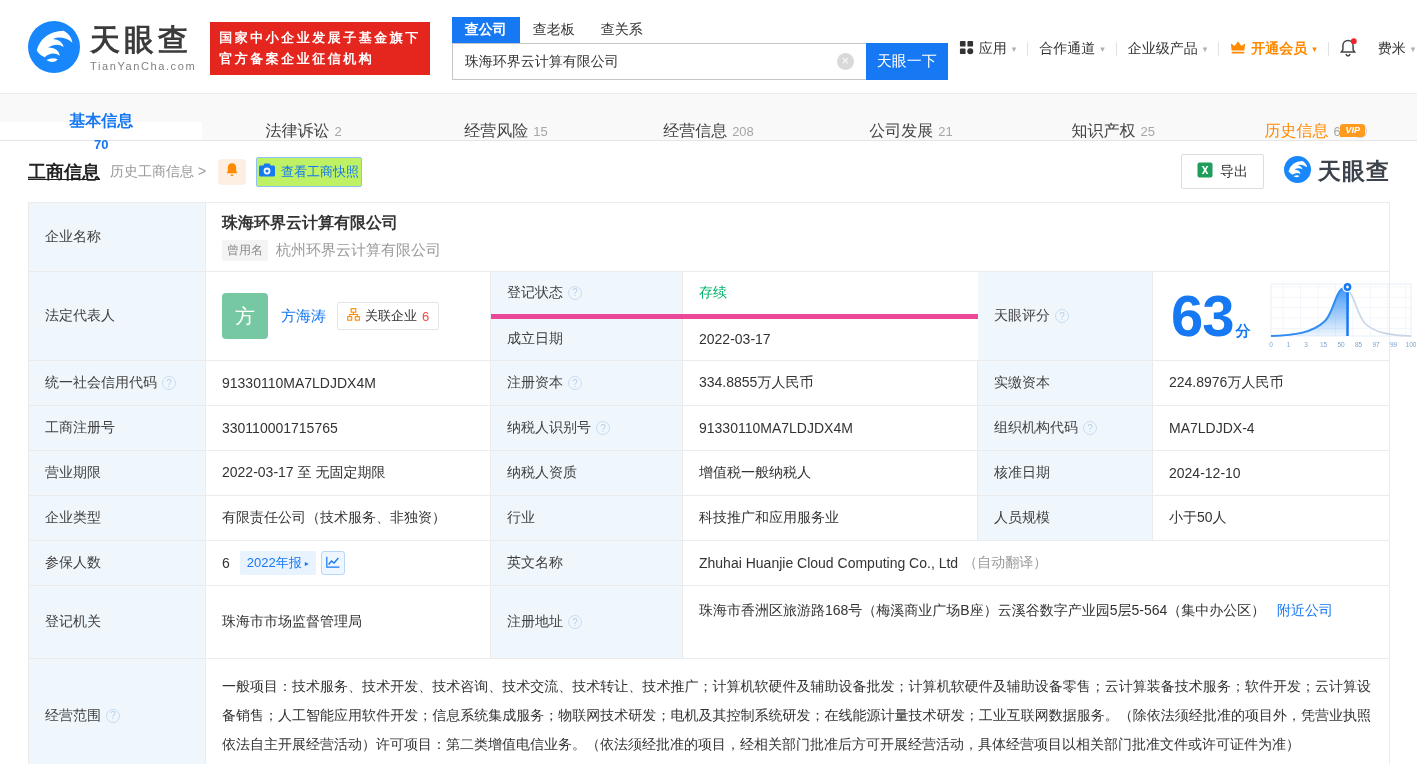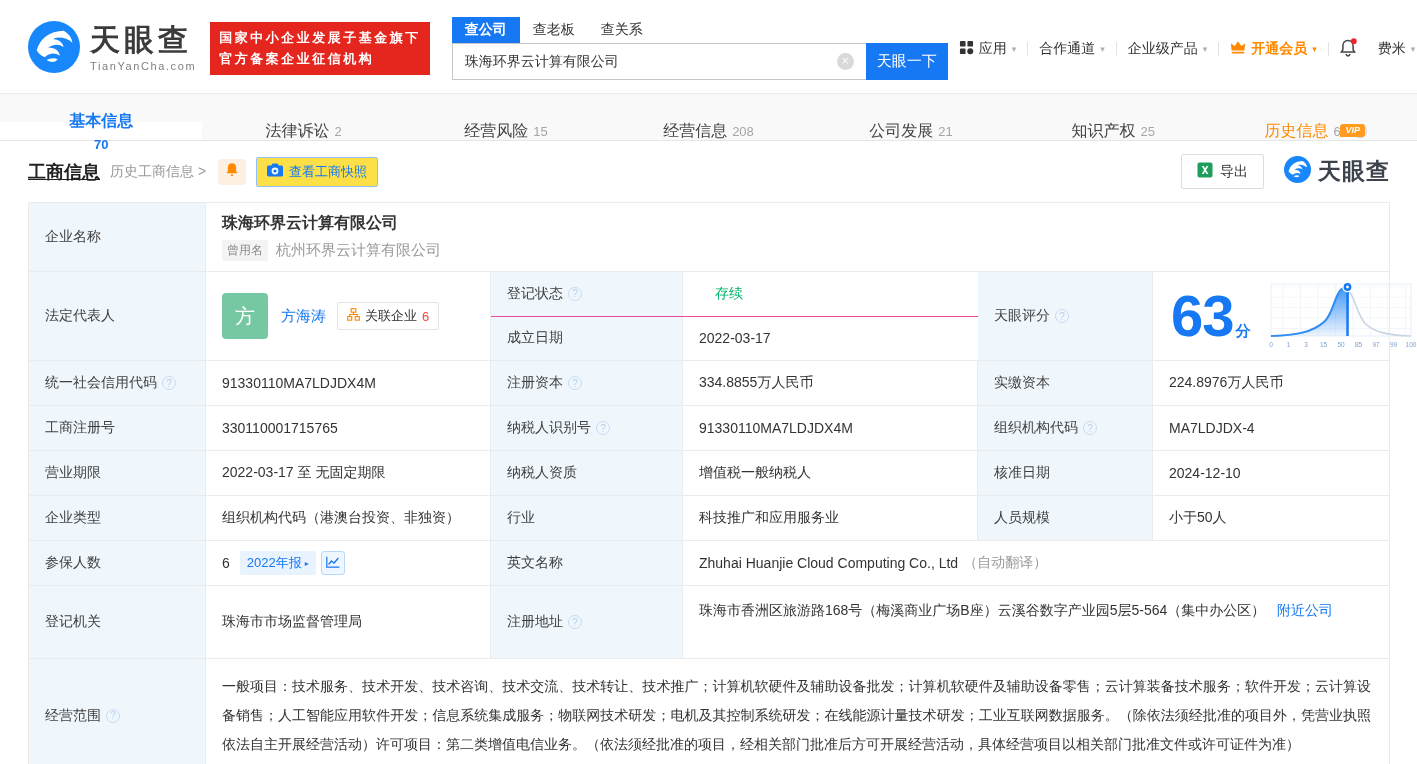--- a/index.html
+++ b/index.html
@@ -48,21 +48,21 @@
     border-radius:50%; border:1px solid #cccccc; color:#c2c2c2; font-size:10px; flex:none; cursor:pointer; }
   .help.blue { border-color:#c8dcf2; color:#b9cfe8; }
 
   
   .section-bar { display:flex; align-items:center; padding:13px 27px 11px 28px; gap:10px; }
   .section-title { font-size:18px; font-weight:bold; color:#222;text-decoration:underline; }
   .history-link { font-size:14px; color:#999; cursor:pointer; }
   .bell-chip { width:28px; height:26px; background:#fdf0e2; border-radius:4px; display:flex;
     align-items:center; justify-content:center; cursor:pointer; margin-left:2px; }
   .snapshot-btn { display:flex; align-items:center; gap:6px; border:1px solid #8fc0f5;
-    background:#fde047; color:#1678f2; font-size:13px; padding:5px 10px; border-radius:2px; cursor:pointer; }
+    background:#bef264; color:#1678f2; font-size:13px; padding:5px 2px; border-radius:2px; cursor:pointer; }
   .bar-right { margin-left:auto; display:flex; align-items:center; gap:20px; }
   .export-btn { display:flex; align-items:center; gap:7px; border:1px solid #ddd; border-radius:2px;
     background:#fff; padding:7px 15px; font-size:14px; color:#333; cursor:pointer; }
   .watermark { display:flex; align-items:center; gap:7px; }
   .wm-text { font-size:23px; font-weight:bold; color:#3d434d; letter-spacing:1px; }
 
   
   .biz-table { margin:2px 27px 0 28px; border:1px solid #ebebeb; }
   .trow { display:flex; border-bottom:1px solid #ebebeb; }
   .trow:last-child { border-bottom:none; }
@@ -70,21 +70,21 @@
     padding:0 16px; font-size:14px; min-width:0; }
   .trow > .cell:last-child, .midrow > .cell:last-child { border-right:none; }
   .midrow > .c4 { border-right:1px solid #ebebeb; }
   .lab { background:#f0f7fc; color:#3f3f3f; }
   .c1 { width:177px; flex:none; } .c2 { width:285px; flex:none; } .c3 { width:192px; flex:none; }
   .c4 { width:295px; flex:none; } .c5 { width:175px; flex:none; } .cf { flex:1; }
   .h44 { min-height:44px; } .h68 { min-height:68px; } .h72 { min-height:72px; }
   .rowb { height:89px; }
   .midcol { width:487px; flex:none; display:flex; flex-direction:column; }
   .midrow { display:flex; flex:1; }
-  .midrow:first-child { border-bottom:1px solid #ec4899;gap:16px; }
+  .midrow:first-child { border-bottom:5px solid #ec4899; }
 
   .name-cell { flex-direction:column; align-items:flex-start; justify-content:center; gap:6px; padding:10px 16px; }
   .cmp-name { font-size:16px; font-weight:bold; color:#333; }
   .former-line { display:flex; align-items:center; gap:8px; }
   .former-tag { background:#f4f4f4; color:#8a8a8a; font-size:12px; padding:2px 5px; border-radius:2px; }
   .former-name { color:#999; font-size:15px; }
 
   .avatar { width:46px; height:46px; border-radius:4px; background:#76c8a2; color:#fff;
     font-size:20px; display:flex; align-items:center; justify-content:center; flex:none; cursor:pointer; }
   .rep-name { color:#1678f2; font-size:15px; margin:0 6px 0 8px; cursor:pointer; }
@@ -425,21 +425,21 @@
     <div class="cell cf h44">
         <span>2024-12-10</span>
       </div>
   </div>
 
   <div class="trow">
     <div class="cell lab c1 h44">
         <span>企业类型</span>
       </div>
     <div class="cell c2 h44">
-        <span>组织机构代码（港澳台投资、非独资）</span>
+        <span>有限责任公司（技术服务、非独资）</span>
       </div>
     <div class="cell lab c3 h44">
         <span>行业</span>
       </div>
     <div class="cell c4 h44">
         <span>科技推广和应用服务业</span>
       </div>
     <div class="cell lab c5 h44">
         <span>人员规模</span>
       </div>

